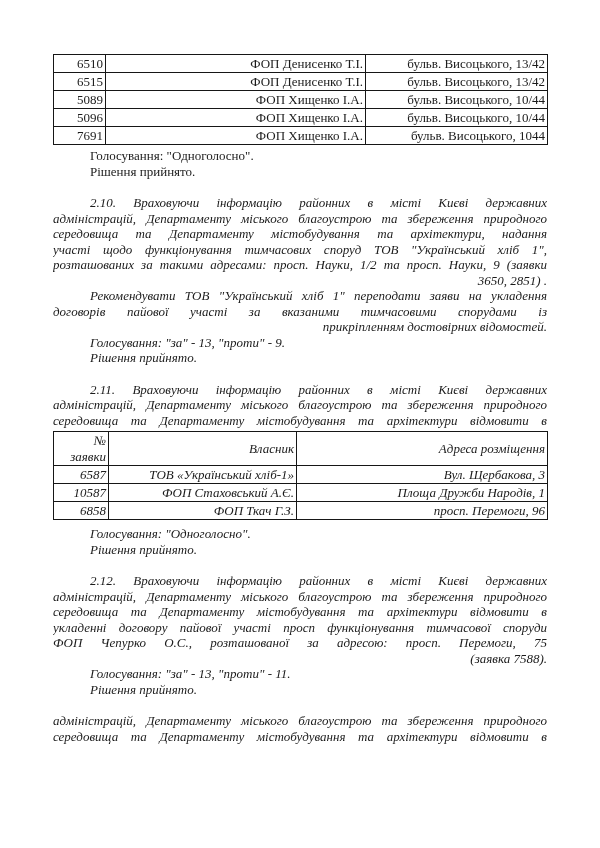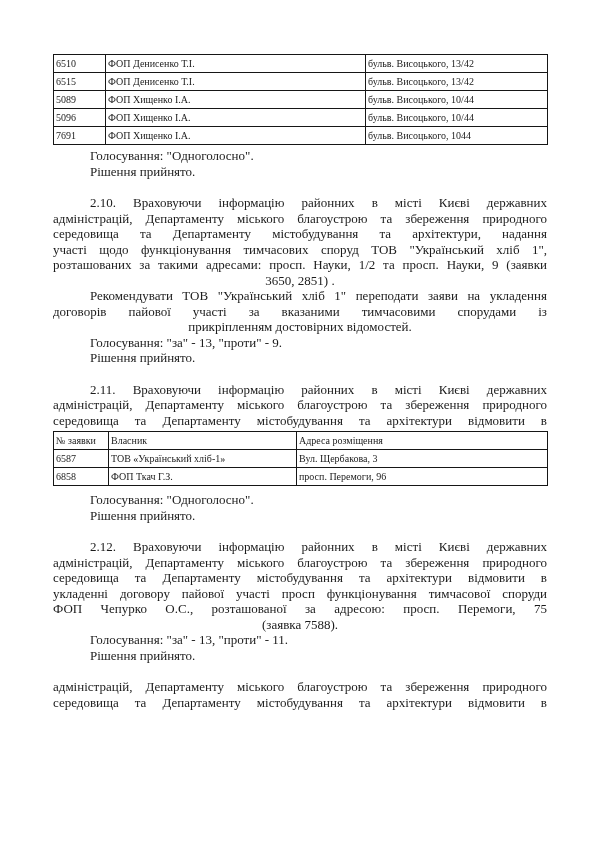--- a/index.html
+++ b/index.html
@@ -25,46 +25,46 @@
   }
   
   .ln {
     text-align: justify;
     text-align-last: justify;
     height: 15.5px;
     overflow: hidden;
     white-space: normal;
   }
   .ln-end {
-    text-align: center;
+    text-align: right;
     height: 15.5px;
     overflow: hidden;
   }
   .first {
     text-indent: 37px;
   }
   .ind {
     margin-left: 37px;
     text-align: left;
     height: 15.5px;
     overflow: hidden;
   }
-  .sec { margin-top: 16px; }
+  .sec { margin-top: 16px; font-style: italic; }
   
   table.tbl {
     border-collapse: collapse;
     table-layout: fixed;
     width: 494px;
   }
   table.tbl td, table.tbl th {
     border: 1.5px solid #161616;
-    text-align: left;
+    text-align: right;
     vertical-align: middle;
     font-weight: normal;
-    font-size: 10px;
+    font-size: 13px;
     line-height: 16px;
     padding: 0.5px 2px;
     overflow: hidden;
   }
   table.tbl1 { margin: 0 0 3px 0; }
   table.tbl2 { margin: 3px 0 6px 0; }
   .tbl1 col.c1 { width: 52px; }
   .tbl1 col.c2 { width: 260px; }
   .tbl1 col.c3 { width: 182px; }
   .tbl2 col.c1 { width: 55px; }
@@ -146,20 +146,25 @@
           <th>Адреса розміщення</th>
         </tr>
       </thead>
       <tbody>
         <tr>
           <td>6587</td>
           <td>ТОВ «Український хліб-1»</td>
           <td>Вул. Щербакова, 3</td>
         </tr>
         <tr>
+          <td>10587</td>
+          <td>ФОП Стаховський А.Є.</td>
+          <td>Площа Дружби Народів, 1</td>
+        </tr>
+        <tr>
           <td>6858</td>
           <td>ФОП Ткач Г.З.</td>
           <td>просп. Перемоги, 96</td>
         </tr>
       </tbody>
     </table>
     <div class="ind">Голосування: "Одноголосно".</div>
     <div class="ind">Рішення прийнято.</div>
   </div>
 

